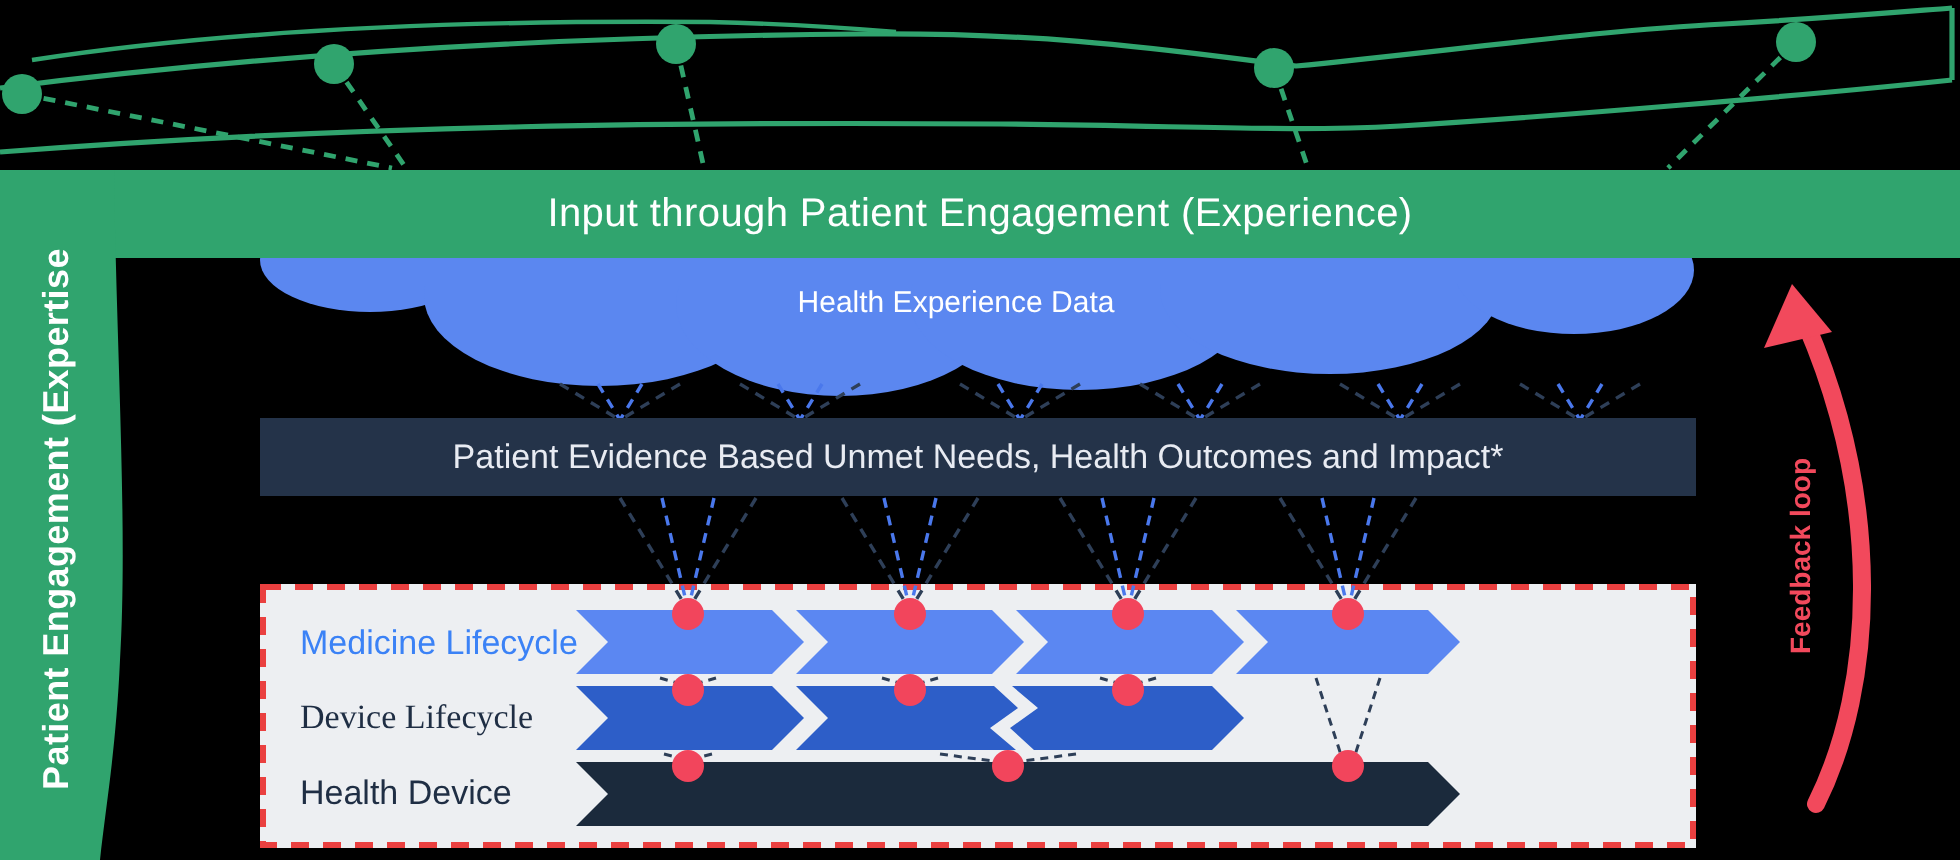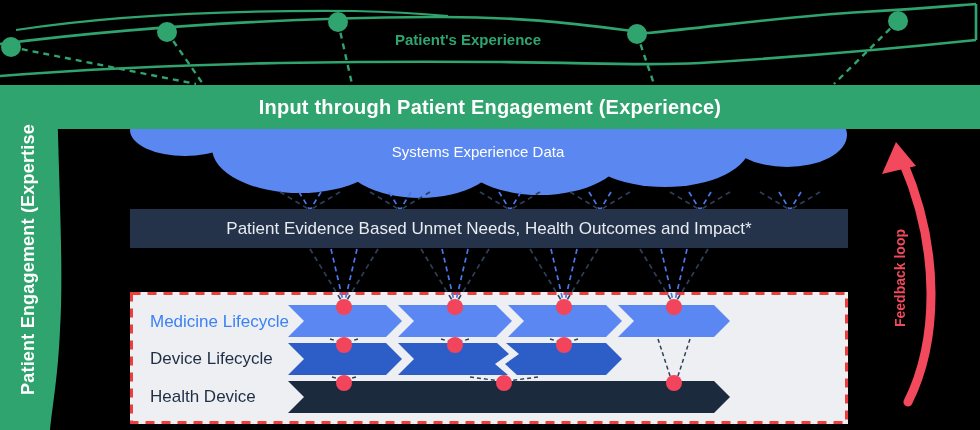--- a/index.html
+++ b/index.html
@@ -4,21 +4,21 @@
 <style>
   html,body{margin:0;padding:0;background:#000;}
   #stage{
     position:relative;width:980px;height:430px;overflow:hidden;background:#000;
     font-family:"Liberation Sans", sans-serif;
   }
   #stage .abs{position:absolute;}
   #diagram-svg{position:absolute;left:0;top:0;width:980px;height:430px;}
   .top-bar-title{
     left:0;top:85px;width:980px;height:44px;display:flex;align-items:center;justify-content:center;
-    color:#fff;font-size:20px;font-weight:bold;letter-spacing:.2px;z-index:6;
+    color:#fff;font-size:20px;font-weight:normal;letter-spacing:.2px;z-index:6;
   }
   .ribbon-label{
     left:368px;top:31px;width:200px;text-align:center;color:#2ea56f;
     font-size:15px;font-weight:bold;z-index:6;
   }
   .left-bar-text-wrap{
     left:0;top:88px;width:56px;height:342px;display:flex;align-items:center;justify-content:center;z-index:6;
   }
   .left-bar-text{
     transform:rotate(-90deg);white-space:nowrap;color:#fff;font-size:18px;font-weight:bold;letter-spacing:.2px;
@@ -161,28 +161,27 @@
 
     <rect x="0" y="85" width="980" height="44" fill="#30a46e"></rect>
     <path d="M0,85 L57,85 C58,170 64,265 60,330 C58,375 53,402 50,430 L0,430 Z" fill="#30a46e"></path>
 
     <g>
       <path d="M908,402 C938,342 941,250 903,162" fill="none" stroke="#f2495c" stroke-width="9" stroke-linecap="round"></path>
       <polygon points="896,142 882,174 916,166" fill="#f2495c"></polygon>
     </g>
   </svg>
 
-  <div class="abs ribbon-label">Patient's Experience</div>
   <div class="abs top-bar-title">Input through Patient Engagement (Experience)</div>
   <div class="abs left-bar-text-wrap">
     <div class="left-bar-text">Patient Engagement (Expertise</div>
   </div>
-  <div class="abs cloud-label">Systems Experience Data</div>
+  <div class="abs cloud-label">Health Experience Data</div>
   <div class="abs evidence-label">Patient Evidence Based Unmet Needs, Health Outcomes and Impact*</div>
 
   <div class="abs row-label" style="top:312px;color:#3b82f6;">Medicine Lifecycle</div>
-  <div class="abs row-label" style="top:349px;color:#1f2e44;">Device Lifecycle</div>
+  <div class="abs row-label" style="top:349px;color:#1f2e44;font-family:Liberation Serif, serif;">Device Lifecycle</div>
   <div class="abs row-label" style="top:387px;color:#1f2e44;">Health Device</div>
 
   <div class="abs feedback-label-wrap">
     <div class="feedback-label">Feedback loop</div>
   </div>
 </div>
 
 </body></html>

